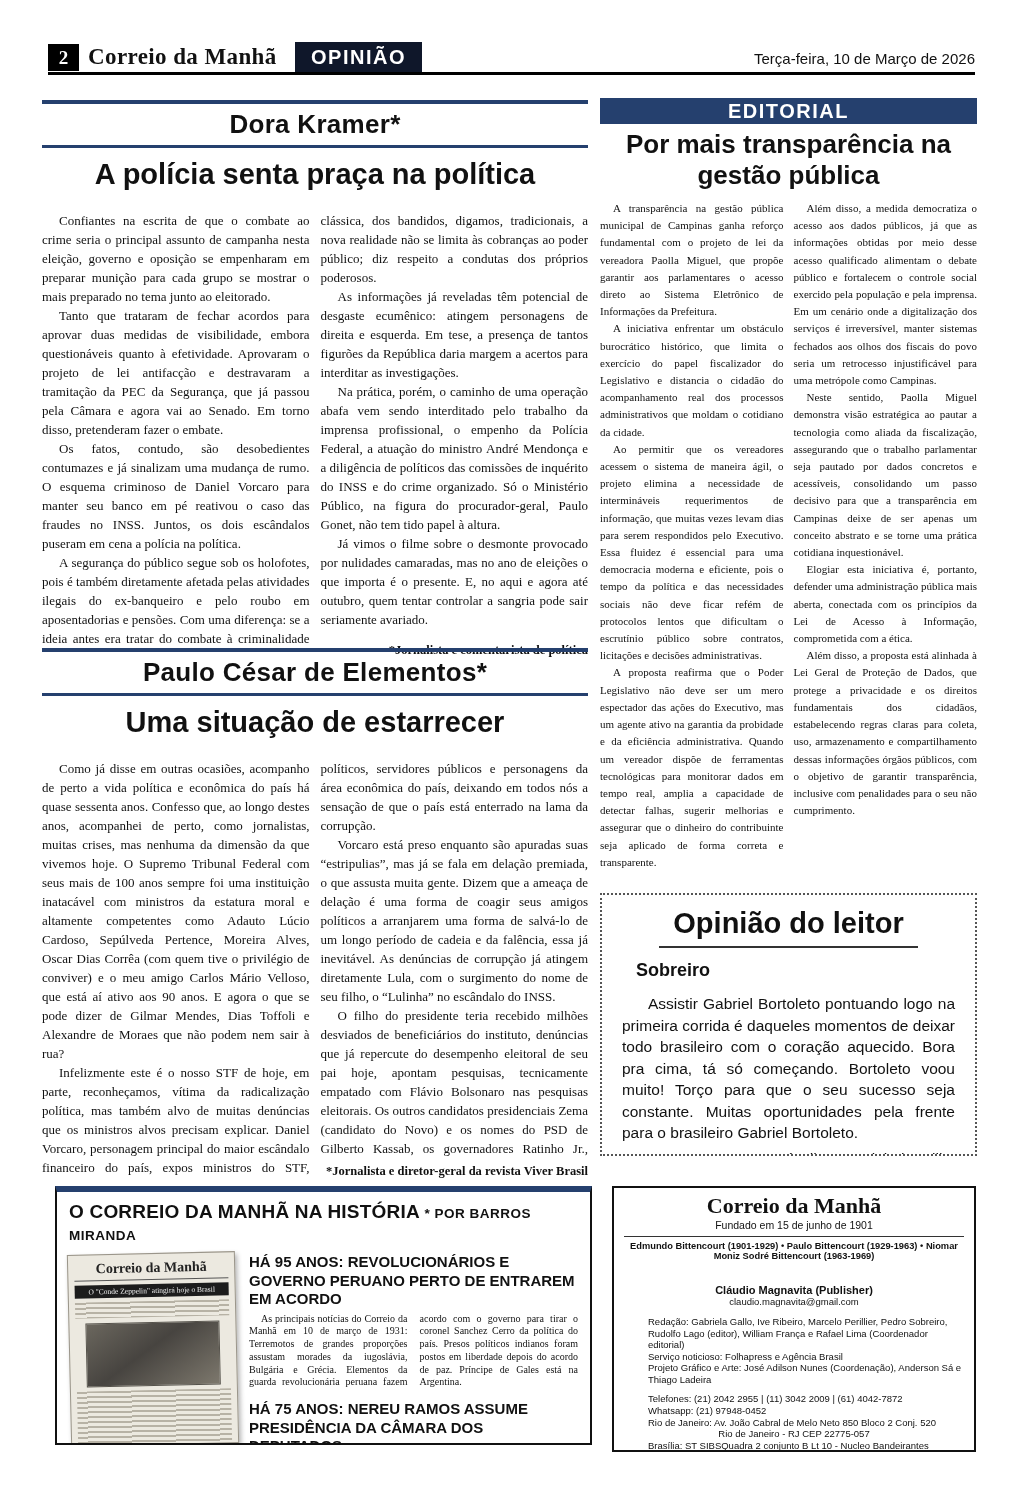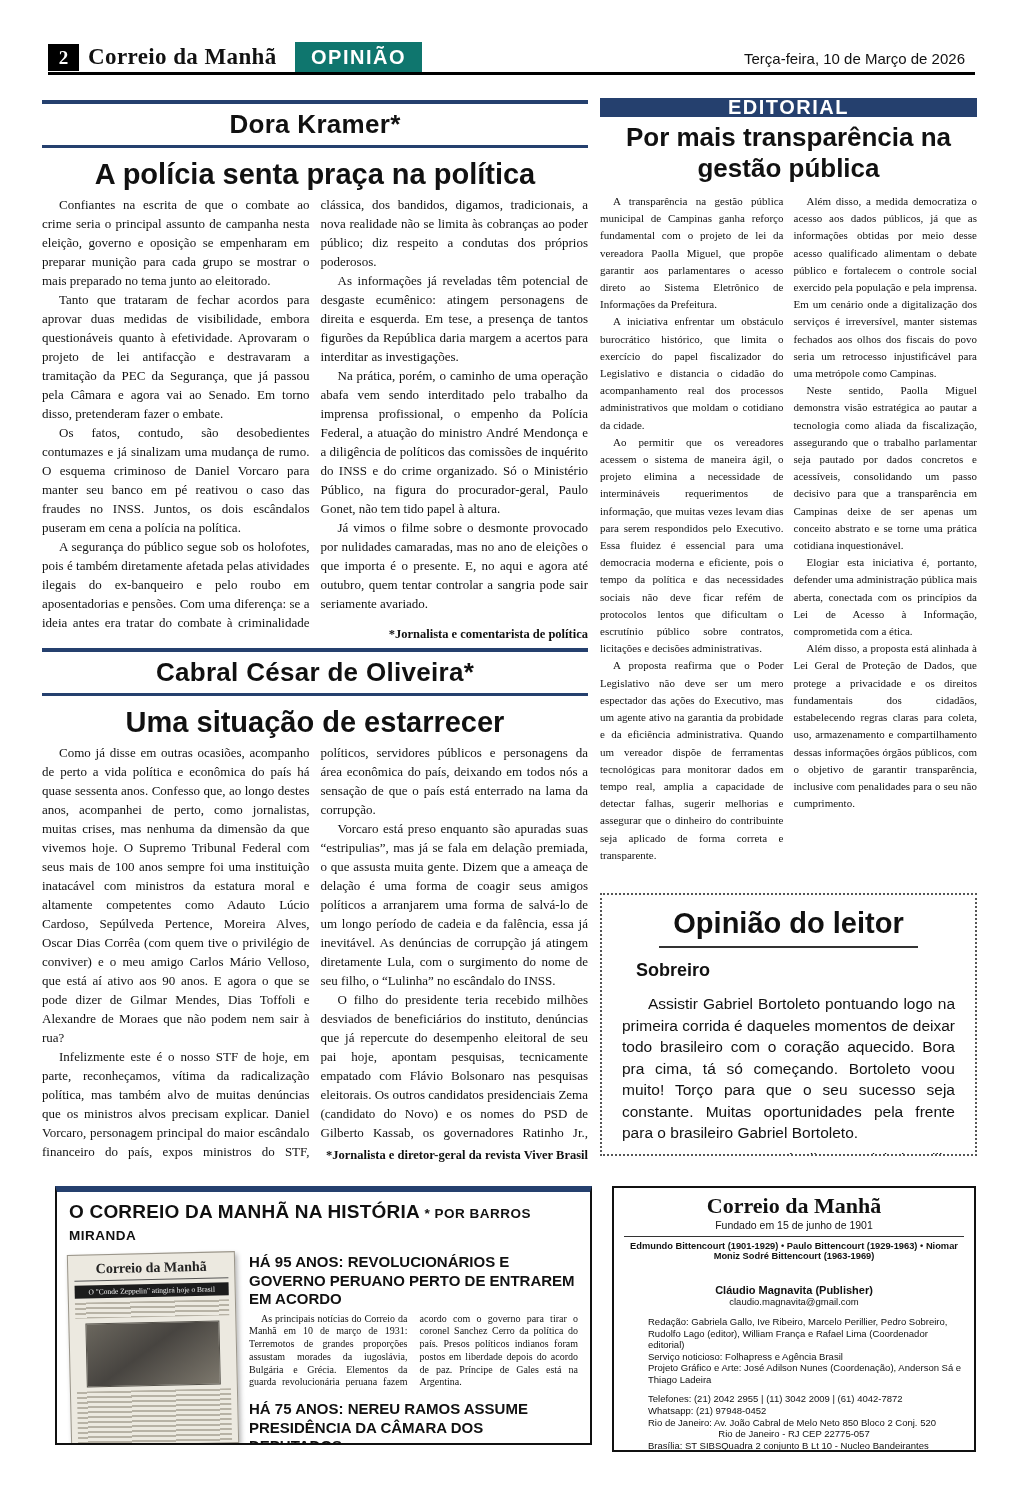--- a/index.html
+++ b/index.html
@@ -8,47 +8,47 @@
     position:relative; width:1010px; height:1488px; margin:0 auto;
     background:#ffffff; color:#111; overflow:hidden;
     font-family:"Liberation Sans", sans-serif;
   }
   
   .pagenum { position:absolute; left:48px; top:44px; width:31px; height:27px;
     background:#000; color:#fff; display:flex; align-items:center; justify-content:center;
     font-family:"Liberation Serif", serif; font-weight:bold; font-size:19px; }
   .mast { position:absolute; left:88px; top:44px;
     font-family:"Liberation Serif", serif; font-weight:bold; font-size:23px; letter-spacing:.4px; }
-  .section-box { position:absolute; left:295px; top:42px; background:#0f766e; color:#fff;
+  .section-box { position:absolute; left:295px; top:42px; background:#0f172a; color:#fff;
     font-weight:bold; font-size:20px; letter-spacing:1.5px; padding:4px 16px 5px; }
-  .date { position:absolute; right:45px; top:50px; font-size:15px; }
+  .date { position:absolute; right:35px; top:50px; font-size:15px; }
   .header-rule { position:absolute; left:48px; right:35px; top:72px; height:3px; background:#000; }
 
   
   .left-col  { position:absolute; left:42px;  top:96px; width:546px; height:1080px; }
   .right-col { position:absolute; left:600px; top:96px; width:377px; height:1080px; }
 
   .navy { background:#25406e; }
   .rule-a { height:4px; }
   .rule-b { height:3px; margin-top:5px; }
 
   .article { position:absolute; left:0; right:0; }
   .byline { font-size:26px; font-weight:700; text-align:center; margin:5px 0 0; letter-spacing:.3px; }
   .headline { font-size:29px; font-weight:600; text-align:center; margin:9px 0 0; line-height:34px; }
 
-  .body-wrap { position:relative; margin-top:4px; }
+  .body-wrap { position:relative; margin-top:20px; }
   .body2 { column-count:2; column-gap:11px; column-fill:auto; overflow:hidden;
     font-family:"Liberation Serif", serif; font-size:13px; line-height:19px; text-align:justify; }
   .body2 p { margin:0; text-indent:17px; }
   .h447 { height:447px; } .h420 { height:420px; }
   .art-footer { position:absolute; right:0; bottom:0; background:#fff;
     font-family:"Liberation Serif", serif; font-weight:bold; font-size:12.5px; padding:2px 0 0 10px; }
 
   
-  .ed-banner { height:19px; margin-top:2px; color:#fff; display:flex; align-items:center; justify-content:center;
+  .ed-banner { height:26px; margin-top:2px; color:#fff; display:flex; align-items:center; justify-content:center;
     font-weight:bold; font-size:20px; letter-spacing:1.5px; }
   .ed-head { font-size:26px; font-weight:600; text-align:center; line-height:31px; margin:5px 0 9px; }
   .ed-body { column-count:2; column-gap:10px; column-fill:auto; height:672px; overflow:hidden;
     font-family:"Liberation Serif", serif; font-size:11px; line-height:17.2px; text-align:justify; }
   .ed-body p { margin:0; text-indent:13px; }
 
   
   .reader { position:absolute; left:600px; top:893px; width:377px; height:263px;
     border:2px dotted #555; padding:12px 20px 8px; overflow:hidden; }
   .reader-title { font-size:29px; font-weight:800; text-align:center; }
@@ -124,21 +124,21 @@
             <p>As informações já reveladas têm potencial de desgaste ecumênico: atingem personagens de direita e esquerda. Em tese, a presença de tantos figurões da República daria margem a acertos para interditar as investigações.</p>
             <p>Na prática, porém, o caminho de uma operação abafa vem sendo interditado pelo trabalho da imprensa profissional, o empenho da Polícia Federal, a atuação do ministro André Mendonça e a diligência de políticos das comissões de inquérito do INSS e do crime organizado. Só o Ministério Público, na figura do procurador-geral, Paulo Gonet, não tem tido papel à altura.</p>
             <p>Já vimos o filme sobre o desmonte provocado por nulidades camaradas, mas no ano de eleições o que importa é o presente. E, no aqui e agora até outubro, quem tentar controlar a sangria pode sair seriamente avariado.</p>
           </div>
         <div class="art-footer">*Jornalista e comentarista de política</div>
       </div>
     </div>
 
     <div class="article" style="top:552px;">
       <div class="navy rule-a"></div>
-      <div class="byline">Cabral César de Oliveira*</div>
+      <div class="byline">Paulo César de Elementos*</div>
       <div class="navy rule-b"></div>
       <div class="headline">Uma situação de estarrecer</div>
       <div class="body-wrap">
         <div class="body2 h420">
             <p>Como já disse em outras ocasiões, acompanho de perto a vida política e econômica do país há quase sessenta anos. Confesso que, ao longo destes anos, acompanhei de perto, como jornalistas, muitas crises, mas nenhuma da dimensão da que vivemos hoje. O Supremo Tribunal Federal com seus mais de 100 anos sempre foi uma instituição inatacável com ministros da estatura moral e altamente competentes como Adauto Lúcio Cardoso, Sepúlveda Pertence, Moreira Alves, Oscar Dias Corrêa (com quem tive o privilégio de conviver) e o meu amigo Carlos Mário Velloso, que está aí ativo aos 90 anos. E agora o que se pode dizer de Gilmar Mendes, Dias Toffoli e Alexandre de Moraes que não podem nem sair à rua?</p>
             <p>Infelizmente este é o nosso STF de hoje, em parte, reconheçamos, vítima da radicalização política, mas também alvo de muitas denúncias que os ministros alvos precisam explicar. Daniel Vorcaro, personagem principal do maior escândalo financeiro do país, expos ministros do STF, políticos, servidores públicos e personagens da área econômica do país, deixando em todos nós a sensação de que o país está enterrado na lama da corrupção.</p>
             <p>Vorcaro está preso enquanto são apuradas suas “estripulias”, mas já se fala em delação premiada, o que assusta muita gente. Dizem que a ameaça de delação é uma forma de coagir seus amigos políticos a arranjarem uma forma de salvá-lo de um longo período de cadeia e da falência, essa já inevitável. As denúncias de corrupção já atingem diretamente Lula, com o surgimento do nome de seu filho, o “Lulinha” no escândalo do INSS.</p>
             <p>O filho do presidente teria recebido milhões desviados de beneficiários do instituto, denúncias que já repercute do desempenho eleitoral de seu pai hoje, apontam pesquisas, tecnicamente empatado com Flávio Bolsonaro nas pesquisas eleitorais. Os outros candidatos presidenciais Zema (candidato do Novo) e os nomes do PSD de Gilberto Kassab, os governadores Ratinho Jr., Ronaldo Caiado e Eduardo Leite avançam, mas em ritmo lento.</p>
           </div>
         <div class="art-footer">*Jornalista e diretor-geral da revista Viver Brasil</div>

